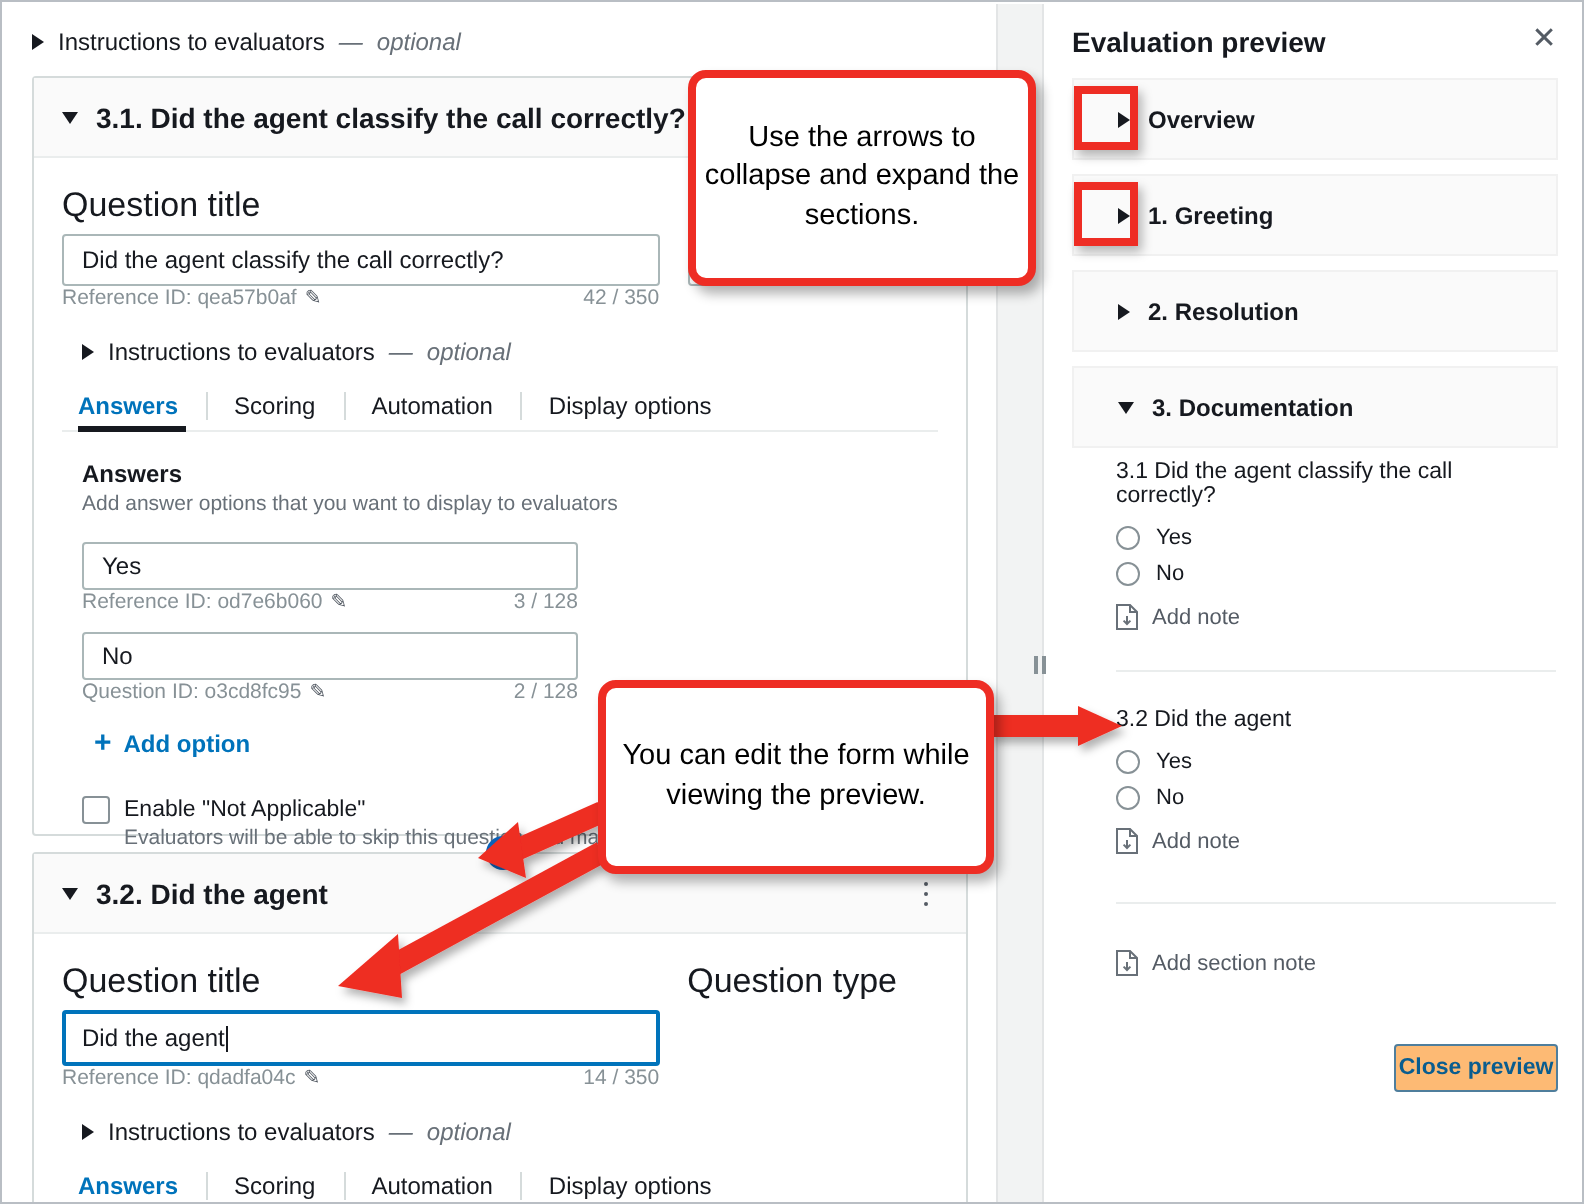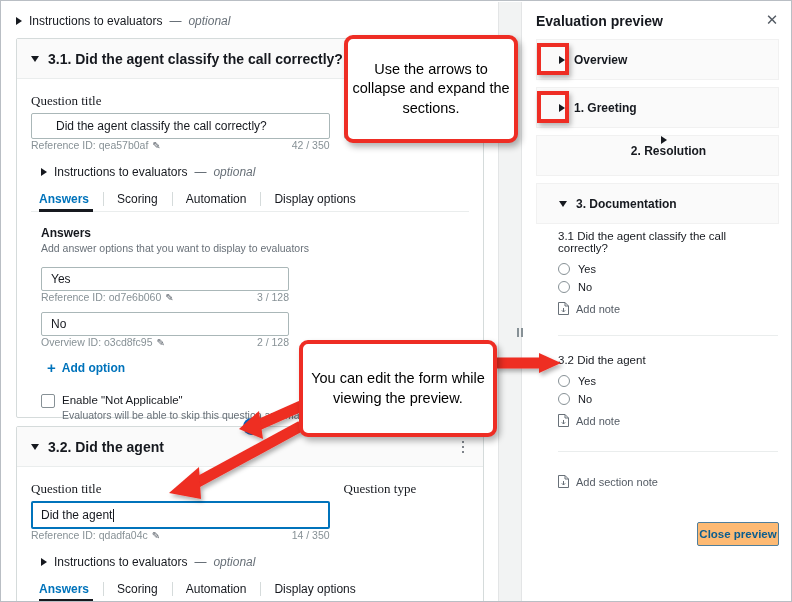--- a/index.html
+++ b/index.html
@@ -105,34 +105,33 @@
   .kebab i {
     display: block;
     width: 2.5px; height: 2.5px;
     background: #545b64;
     border-radius: 50%;
   }
 
   .q-body { position: relative; padding: 0 14px; }
 
   .field-label {
-    font-size: 13px;
+    font-size: 17px;
     color: #16191f;
     margin-bottom: 4px;
-    font-family: Liberation Serif, serif;
   }
   .txt-input {
     height: 26px;
     border: 1px solid #aab7b8;
     border-radius: 2px;
     background: #fff;
     font-size: 12px;
     color: #16191f;
     display: flex; align-items: center;
-    padding: 0 24px;
+    padding: 0 9px;
     box-sizing: border-box;
   }
   .txt-input.focused {
     border: 2px solid #0073bb;
     padding: 12px 8px;
   }
   .caret {
     display: inline-block;
     width: 1px; height: 13px;
     background: #16191f;
@@ -493,21 +492,21 @@
                 <span><span>Reference ID: od7e6b060</span><span class="pencil">✎</span></span>
                 <span>3 / 128</span>
               </div>
             </div>
 
             <div style="margin-top:9px; width:248px;">
               <div class="opt-input">
                 <span>No</span>
               </div>
               <div class="meta-row">
-                <span><span>Overview ID: o3cd8fc95</span><span class="pencil">✎</span></span>
+                <span><span>Question ID: o3cd8fc95</span><span class="pencil">✎</span></span>
                 <span>2 / 128</span>
               </div>
             </div>
 
             <div class="add-option" style="margin-top:13px; margin-left:6px;">
               <span class="plus-glyph">+</span>
               <span>Add option</span>
             </div>
 
             <div class="chk-row" style="margin-top:18px;">
@@ -582,21 +581,21 @@
     <div id="preview-close">✕</div>
 
     <div class="acc" style="top:37px;">
       <span class="tri tri-right"></span>
       <span class="acc-label">Overview</span>
     </div>
     <div class="acc" style="top:85px;">
       <span class="tri tri-right"></span>
       <span class="acc-label">1. Greeting</span>
     </div>
-    <div class="acc" style="top:133px;flex-direction:column;">
+    <div class="acc" style="top:133px;">
       <span class="tri tri-right"></span>
       <span class="acc-label">2. Resolution</span>
     </div>
     <div class="acc" style="top:181px;">
       <span class="tri tri-down"></span>
       <span class="acc-label">3. Documentation</span>
     </div>
 
     <div class="pv-q" style="top:228px;">
       <div class="pv-q-title">3.1 Did the agent classify the call correctly?</div>

